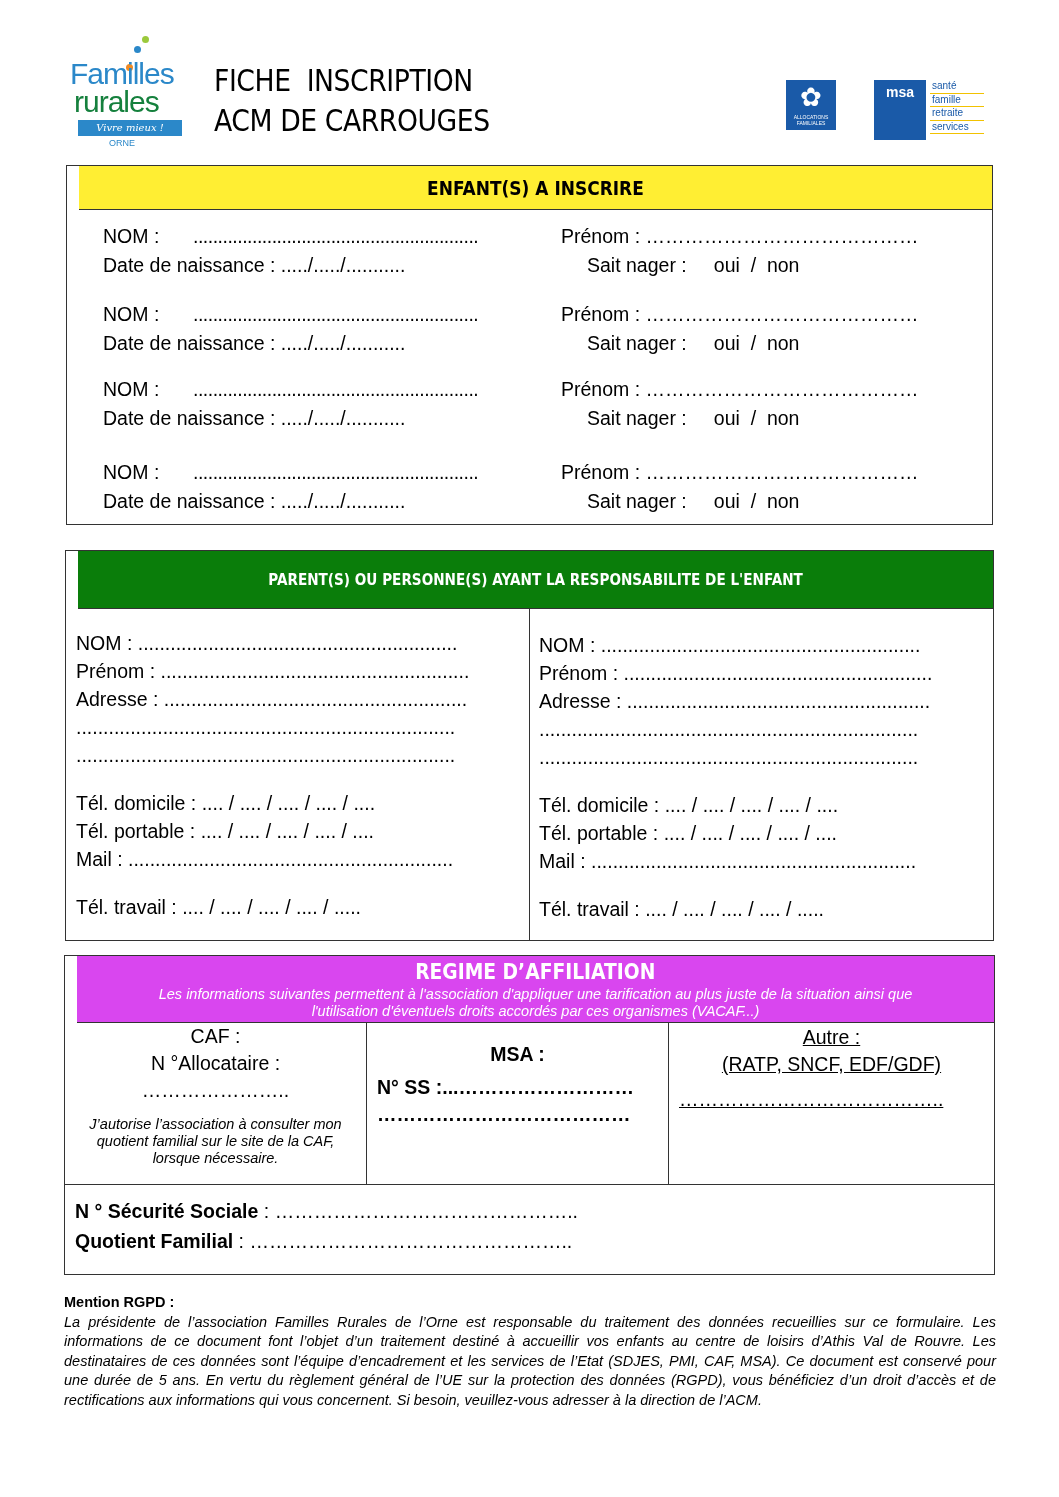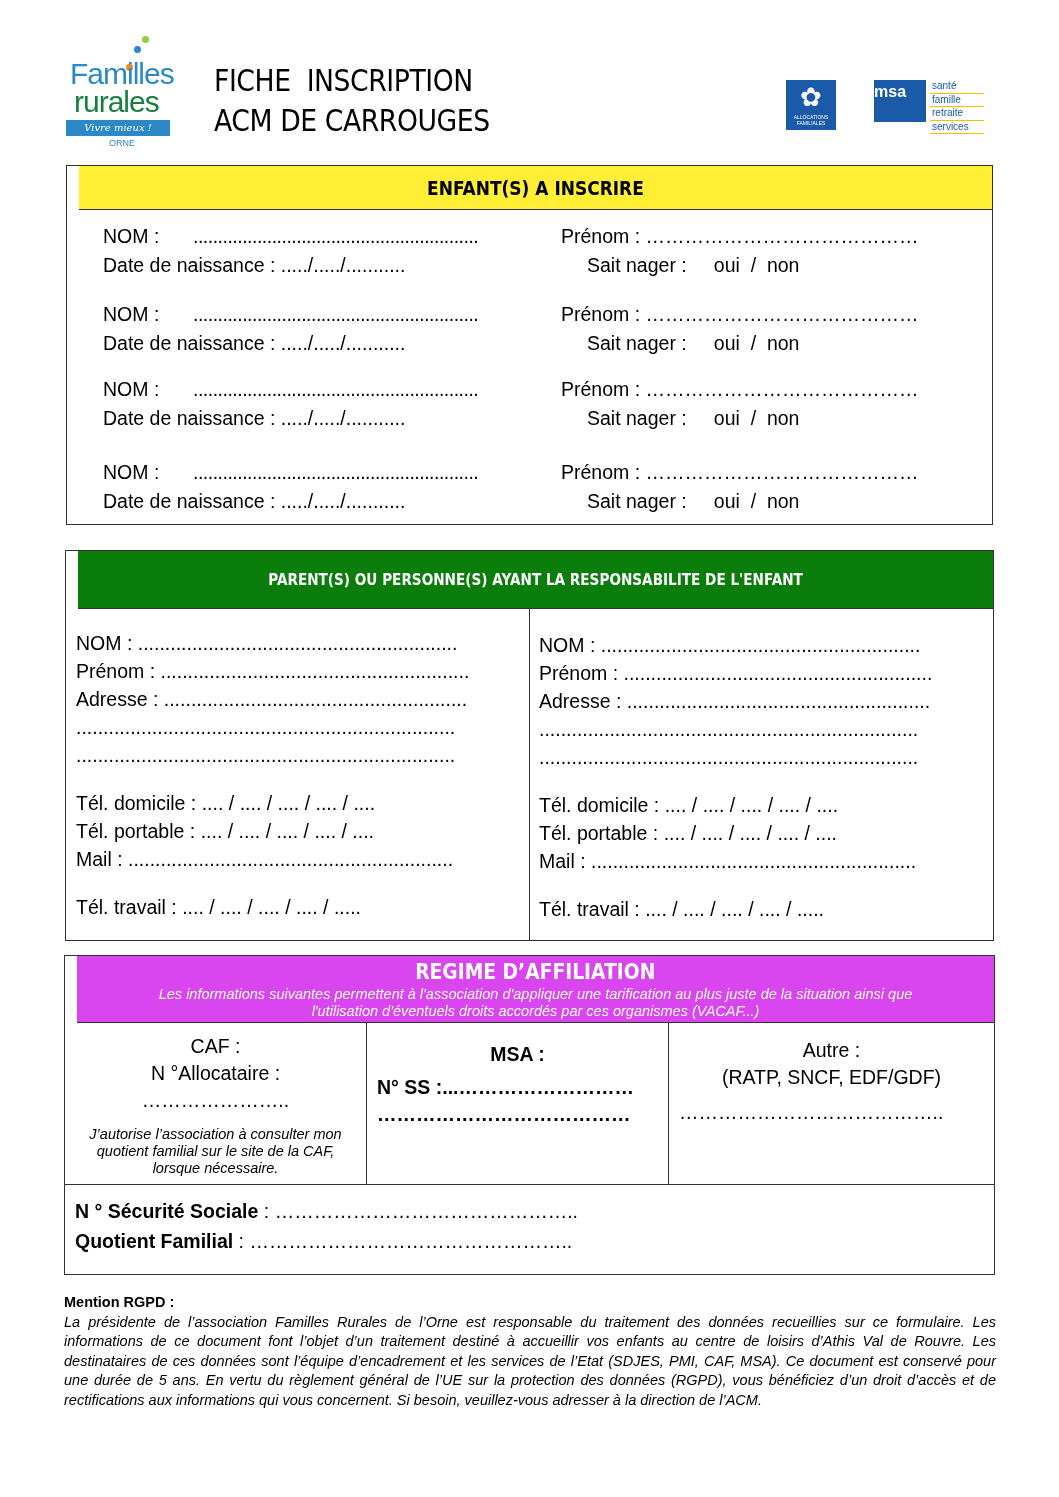--- a/index.html
+++ b/index.html
@@ -3,31 +3,31 @@
 <meta charset="utf-8">
 <style>
   * { box-sizing: border-box; margin: 0; padding: 0; }
   body { width: 1059px; height: 1497px; background: #fff; font-family: "Liberation Sans", sans-serif; color: #000; position: relative; overflow: hidden; }
   .abs { position: absolute; }
 
   
   .logo-fr { left: 66px; top: 34px; width: 112px; height: 116px; }
   .logo-fr .fam { position: absolute; left: 4px; top: 26px; font-size: 30px; font-weight: 400; color: #2b88c9; letter-spacing: -1px; line-height: 28px; }
   .logo-fr .rur { position: absolute; left: 8px; top: 54px; font-size: 30px; color: #15803d; letter-spacing: -1px; line-height: 28px; }
-  .logo-fr .band { position: absolute; left: 0; top: 86px; width: 104px; height: 16px; background: #2b88c9; color: #fff; font-family: "DejaVu Serif", serif; font-style: italic; font-size: 10px; text-align: center; line-height: 16px; }
+  .logo-fr .band { position: absolute; left: 12px; top: 86px; width: 104px; height: 16px; background: #2b88c9; color: #fff; font-family: "DejaVu Serif", serif; font-style: italic; font-size: 10px; text-align: center; line-height: 16px; }
   .logo-fr .orne { position: absolute; left: 4px; top: 104px; width: 104px; text-align: center; font-size: 9px; color: #2b88c9; }
   .logo-fr .fig1 { position: absolute; left: 76px; top: 2px; width: 7px; height: 7px; border-radius: 50%; background: #9bc93c; }
   .logo-fr .fig2 { position: absolute; left: 68px; top: 12px; width: 7px; height: 7px; border-radius: 50%; background: #2b88c9; }
   .logo-fr .fig3 { position: absolute; left: 60px; top: 30px; width: 7px; height: 7px; border-radius: 50%; background: #f08a24; }
 
   .title { left: 214px; top: 60px; font-family: "DejaVu Sans", sans-serif; font-size: 31px; line-height: 40px; letter-spacing: -0.5px; transform: scaleX(0.86); transform-origin: left top; }
 
   .logo-caf { left: 786px; top: 80px; width: 50px; height: 50px; background: #1a5aa8; color: #fff; font-size: 5px; text-align: center; }
   .logo-caf .star { font-size: 26px; line-height: 34px; display: block; }
-  .logo-msa { left: 874px; top: 80px; width: 52px; height: 42px; background: #1a5aa8; color: #fff; font-size: 16px; font-weight: bold; line-height: 24px; }
+  .logo-msa { left: 874px; top: 80px; width: 52px; height: 60px; background: #1a5aa8; color: #fff; font-size: 14px; font-weight: bold; line-height: 24px; text-align: center; }
   .msa-words { left: 930px; top: 80px; width: 54px; font-size: 10px; color: #1a5aa8; line-height: 12.5px; }
   .msa-words div { border-bottom: 1px solid #f2c200; padding-left: 2px; }
 
   
   .box { border: 1.5px solid #333; }
   .hdr { text-align: center; font-family: "DejaVu Sans", sans-serif; font-weight: bold; transform-origin: center; margin-left: 12px; }
 
   
   .enf { left: 66px; top: 165px; width: 927px; height: 360px; }
   .enf .hdr { height: 44px; background: #ffee33; border-bottom: 1.5px solid #333; font-size: 20px; line-height: 44px; }
@@ -179,32 +179,32 @@
   </div>
 </div>
 
 <div class="abs box reg">
   <div class="hdr">
     <span class="t">REGIME D’AFFILIATION</span>
     <div class="s">Les informations suivantes permettent à l'association d'appliquer une tarification au plus juste de la situation ainsi que</div>
     <div class="s">l'utilisation d'éventuels droits accordés par ces organismes (VACAF...)</div>
   </div>
   <div class="cells">
-    <div class="cell c1" style="padding-top:10px;">
+    <div class="cell c1" style="">
       <div>CAF :</div>
       <div>N °Allocataire :</div>
       <div>…………………..</div>
       <div class="note">J’autorise l’association à consulter mon quotient familial sur le site de la CAF, lorsque nécessaire.</div>
     </div>
     <div class="cell c2" style="padding-top:18px;font-weight:bold;">
       <div>MSA :</div>
       <div style="text-align:left; padding-left:10px; margin-top:6px;">N° SS :...………………………</div>
       <div style="text-align:left; padding-left:10px;">…………………………………</div>
     </div>
-    <div class="cell c3" style="padding-top:14px;">
+    <div class="cell c3" style="padding-top:1px;text-decoration:underline;">
       <div>Autre :</div>
       <div>(RATP, SNCF, EDF/GDF)</div>
       <div style="text-align:left; padding-left:10px; margin-top:8px;">…………………………………..</div>
     </div>
   </div>
   <div class="bottom">
     <div><b>N ° Sécurité Sociale</b><span> : ………………………………………..</span></div>
     <div><b>Quotient Familial</b><span> : …………………………………………..</span></div>
   </div>
 </div>

